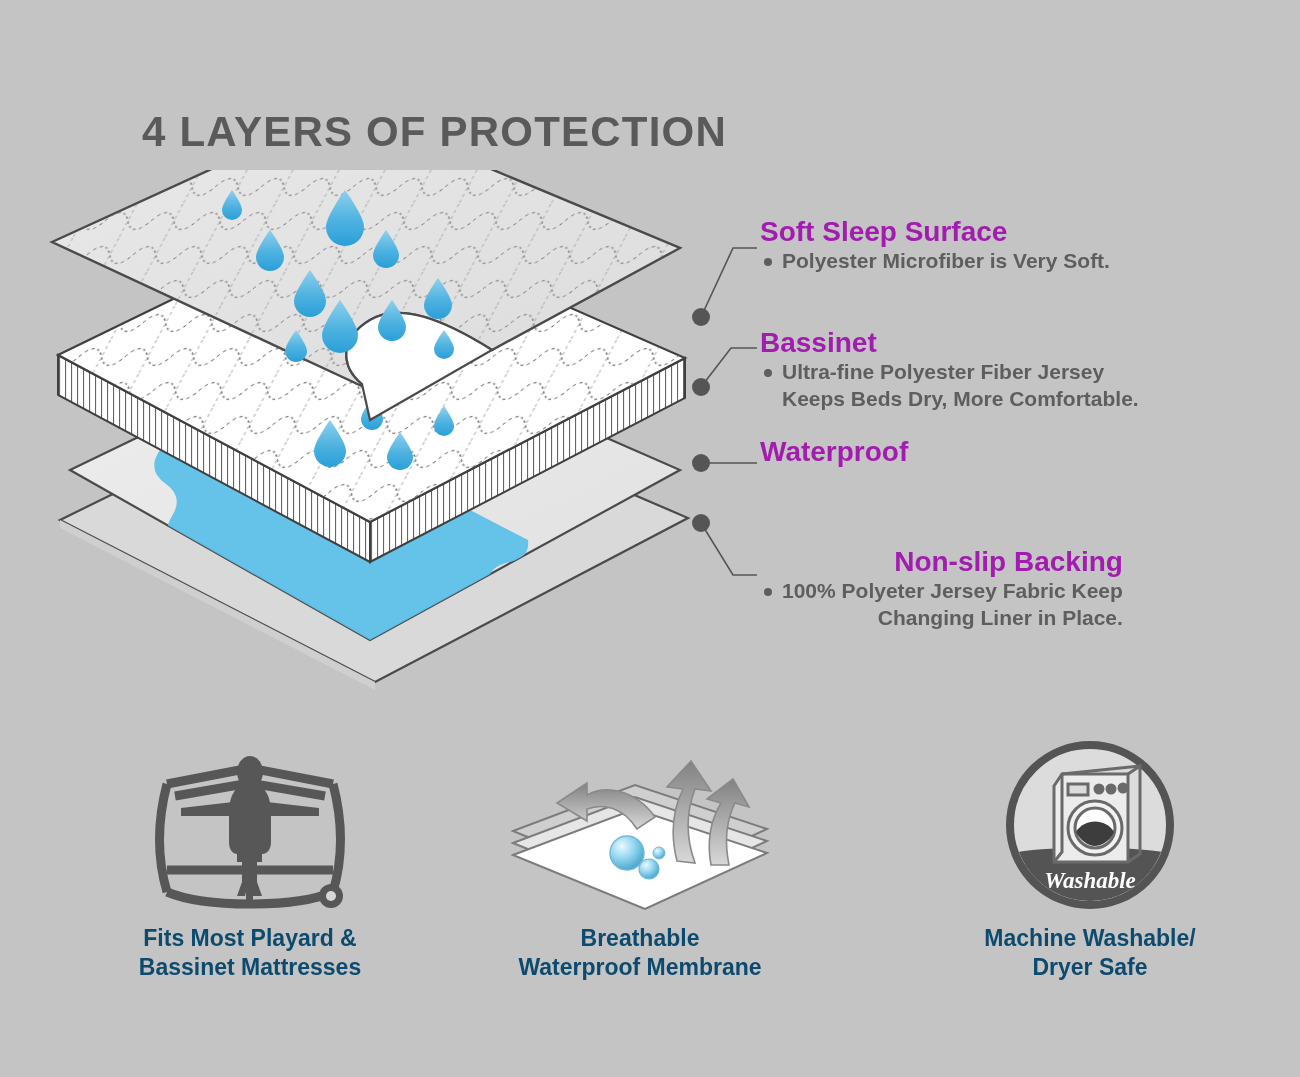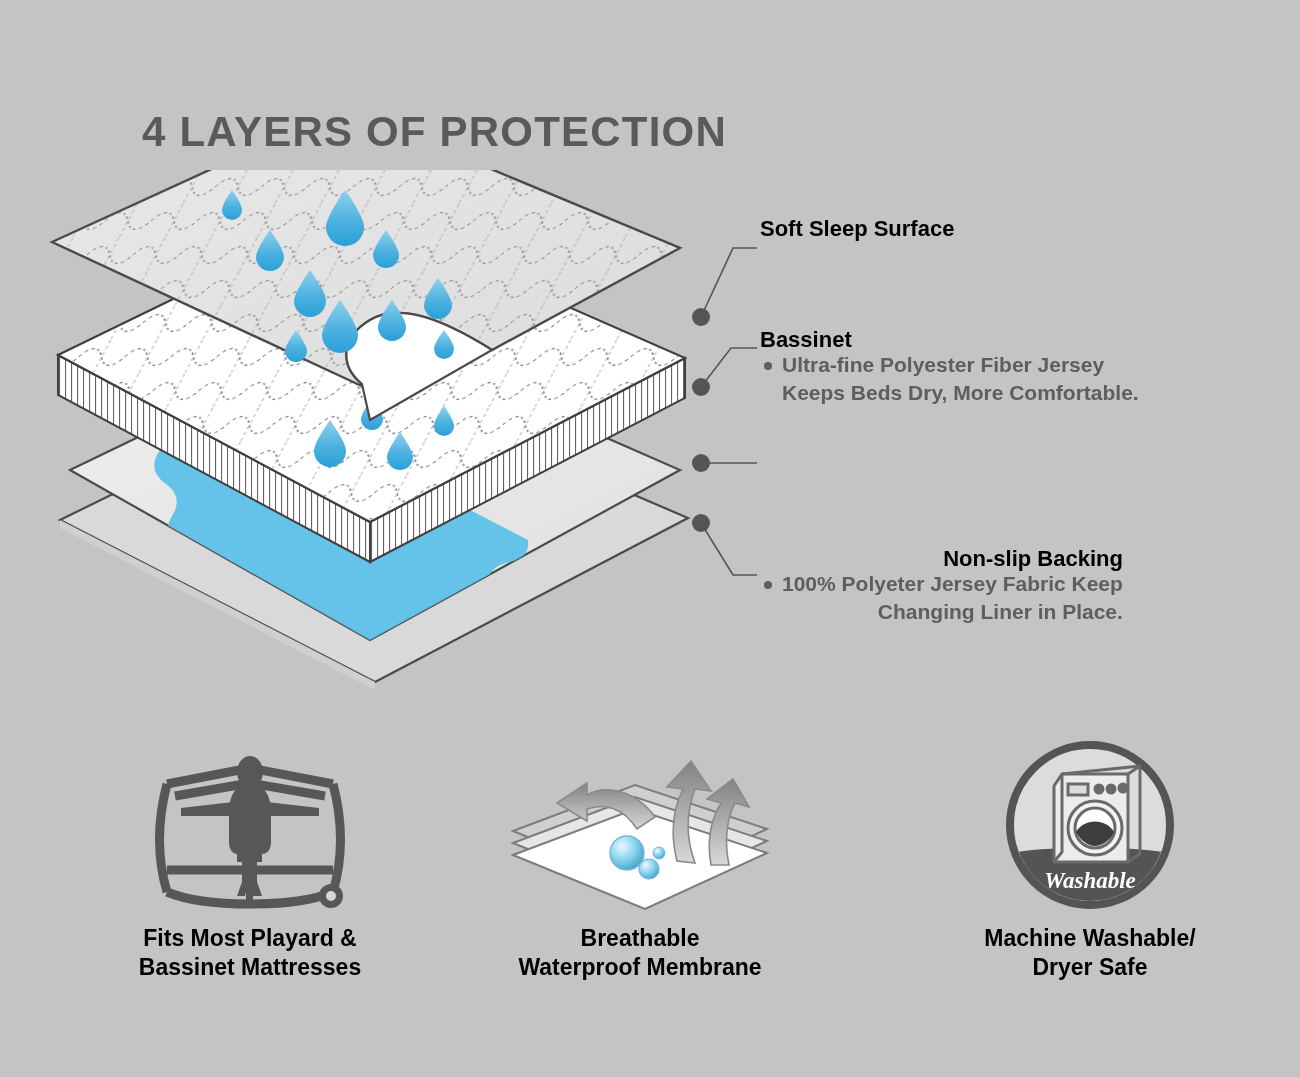--- a/index.html
+++ b/index.html
@@ -26,21 +26,21 @@
   .diagram svg{display:block;}
 
   
   .callouts{position:absolute;left:690px;top:195px;width:580px;}
   .callout{position:absolute;left:70px;}
   .co-1{top:22px;}
   .co-2{top:133px;}
   .co-3{top:242px;}
   .co-4{top:352px;text-align:right;}
   .co-head{
-    font-size:22px;font-weight:bold;color:#000000;
+    font-size:28px;font-weight:bold;color:#a21caf;
     letter-spacing:0px;line-height:1.06;white-space:nowrap;
   }
   .co-list{margin:0;padding:0;list-style:none;}
   .co-item{
     position:relative;
     font-size:21px;font-weight:bold;color:#5e5e5e;
     line-height:1.32;
     padding-left:22px;
     white-space:pre-line;
   }
@@ -54,21 +54,21 @@
 
   
   .features{position:absolute;left:0;top:745px;width:1300px;height:280px;}
   .feature{position:absolute;text-align:center;}
   .f1{left:60px;top:0px;width:380px;}
   .f2{left:440px;top:0px;width:400px;}
   .f3{left:880px;top:0px;width:420px;}
   .f-icon{height:165px;display:flex;align-items:flex-end;justify-content:center;}
   .f-label{
     margin-top:14px;
-    font-size:23px;font-weight:bold;color:#000000;
+    font-size:23px;font-weight:bold;color:#0c4a6e;
     line-height:1.28;white-space:pre-line;
   }
 </style>
 </head>
 <body>
 
 <div class="root">
 
   <div class="title">4 LAYERS OF PROTECTION</div>
 
@@ -187,32 +187,34 @@
       <circle cx="701" cy="463" r="9"></circle>
       <circle cx="701" cy="523" r="9"></circle>
     </g>
   </svg>
 
   <div class="callouts">
 
     <div class="callout co-1">
       <div class="co-head">Soft Sleep Surface</div>
       <ul class="co-list">
+        <li class="co-item">Polyester Microfiber is Very Soft.</li>
       </ul>
     </div>
 
     <div class="callout co-2">
       <div class="co-head">Bassinet</div>
       <ul class="co-list">
         <li class="co-item">Ultra-fine Polyester Fiber Jersey
 Keeps Beds Dry, More Comfortable.</li>
       </ul>
     </div>
 
     <div class="callout co-3">
+      <div class="co-head">Waterproof</div>
     </div>
 
     <div class="callout co-4">
       <div class="co-head">Non-slip Backing</div>
       <ul class="co-list">
         <li class="co-item">100% Polyeter Jersey Fabric Keep
 Changing Liner in Place.</li>
       </ul>
     </div>
 

